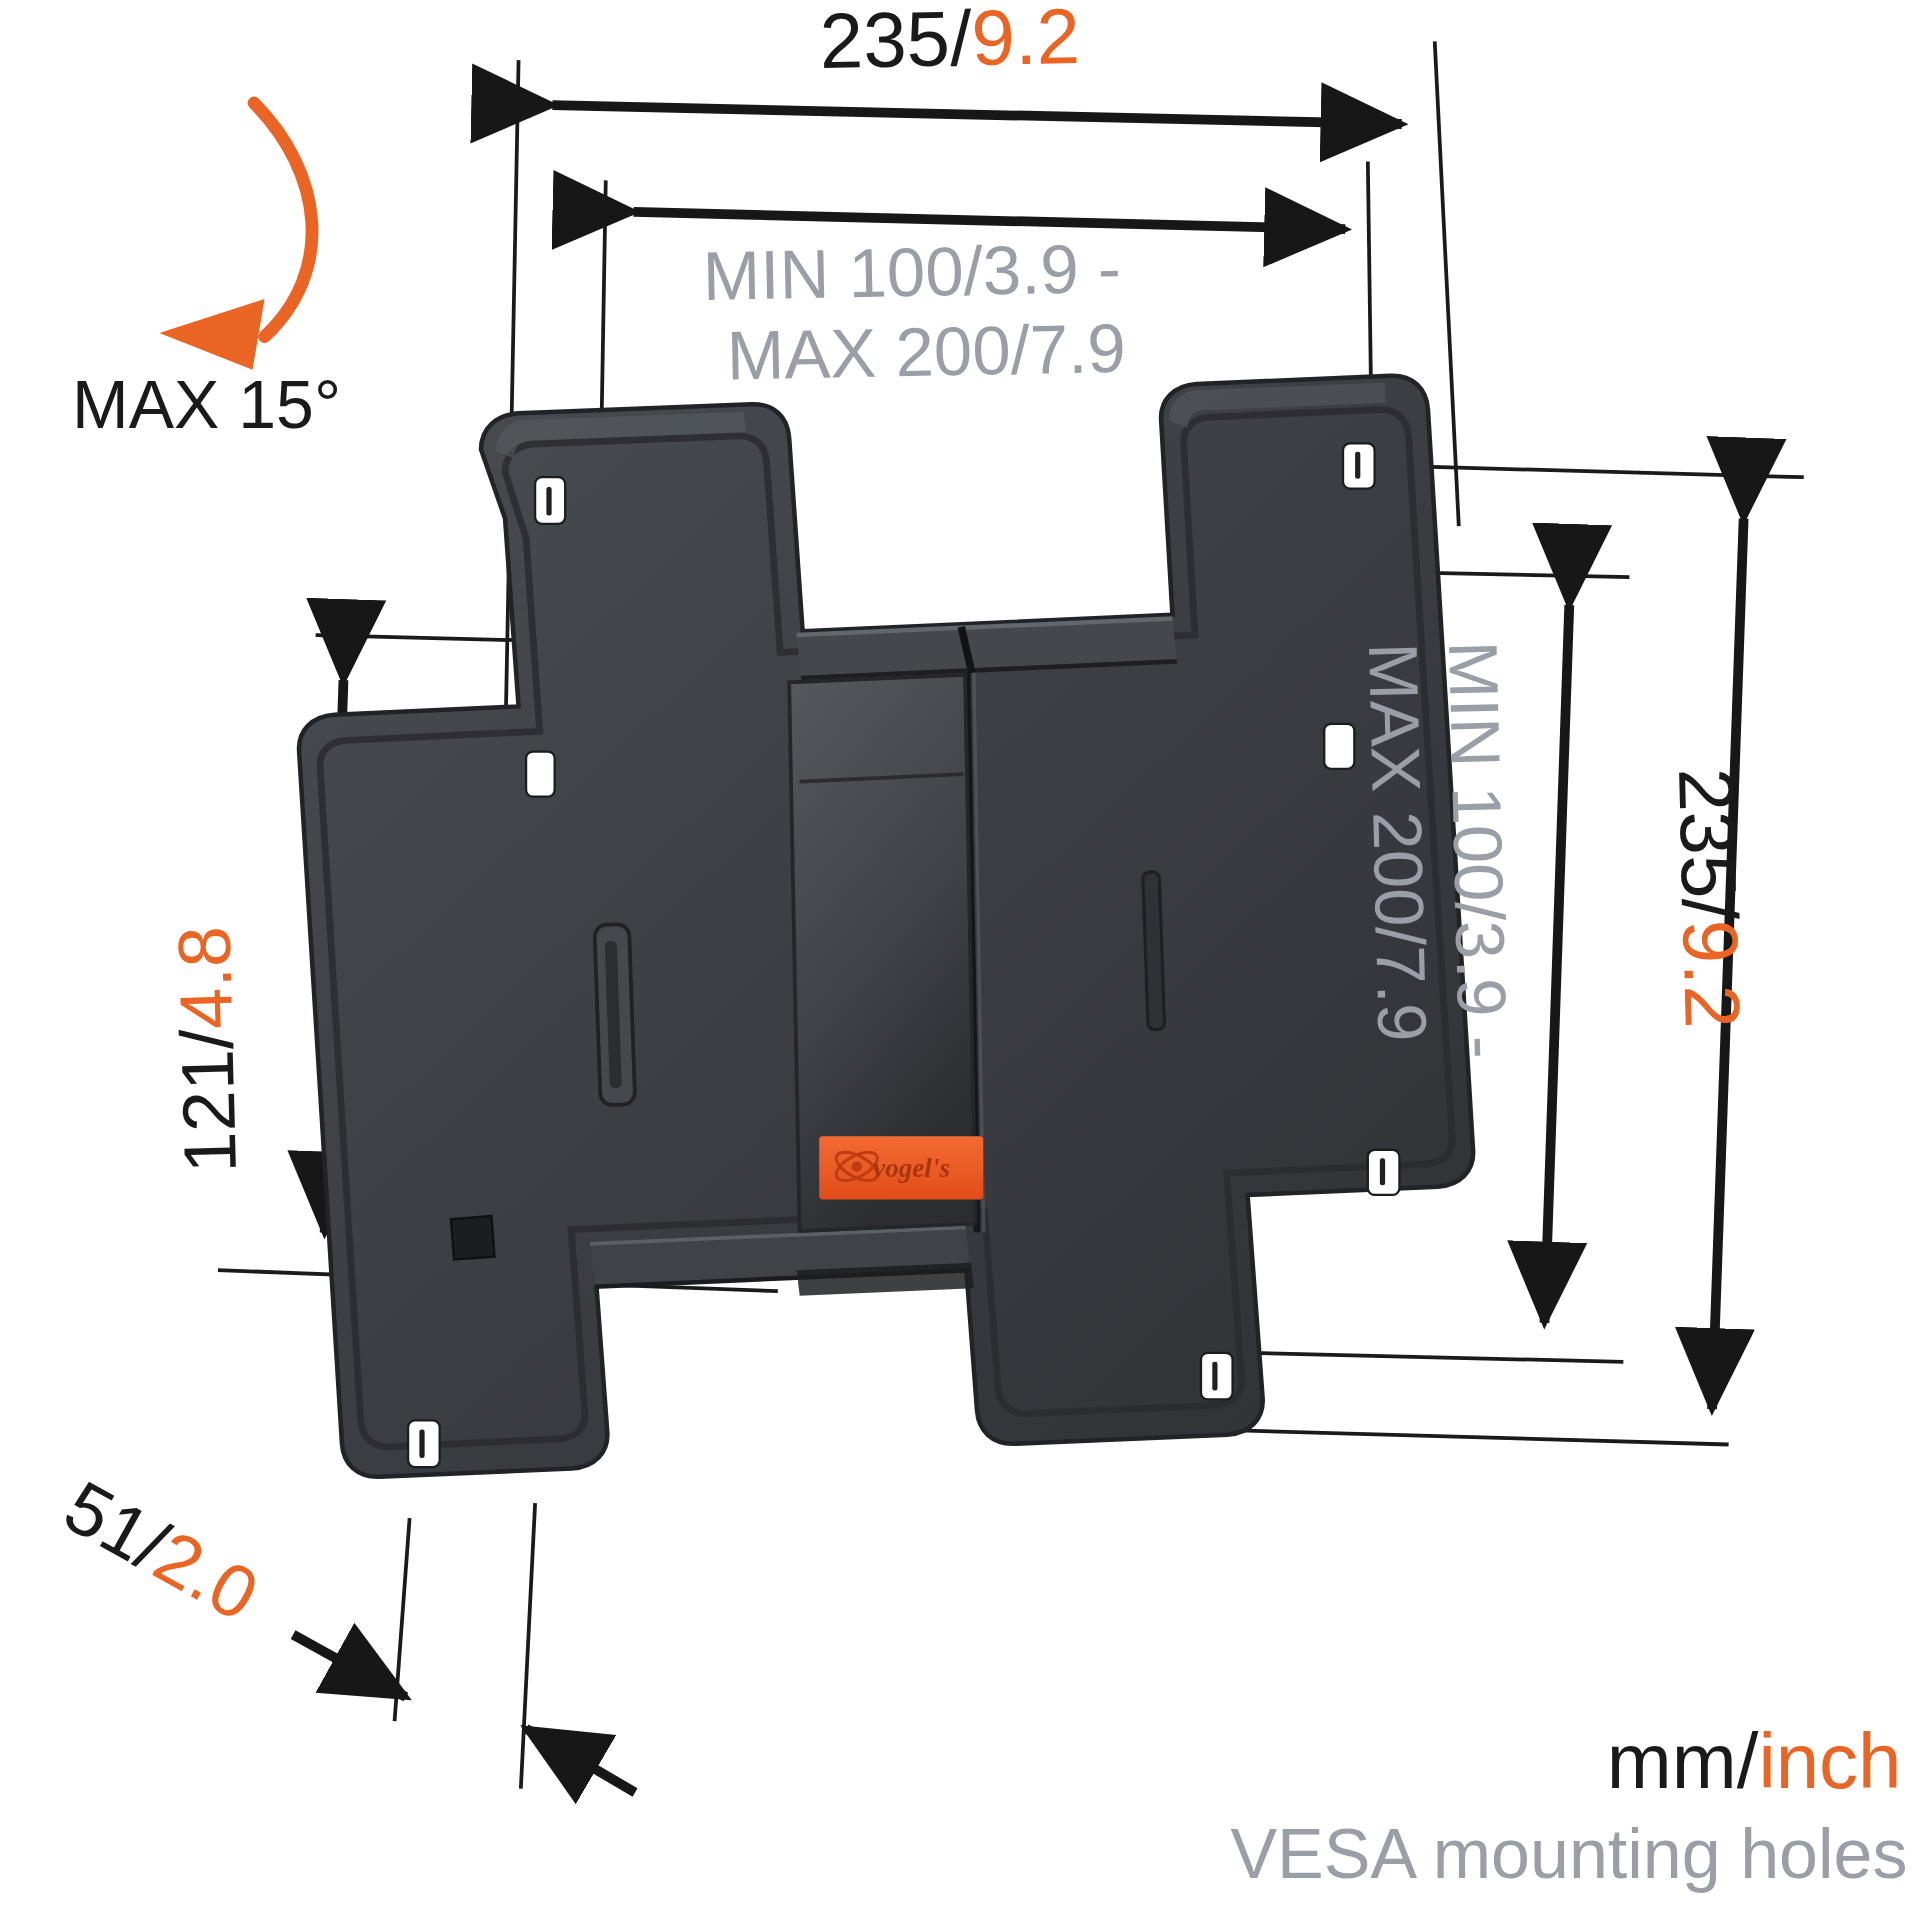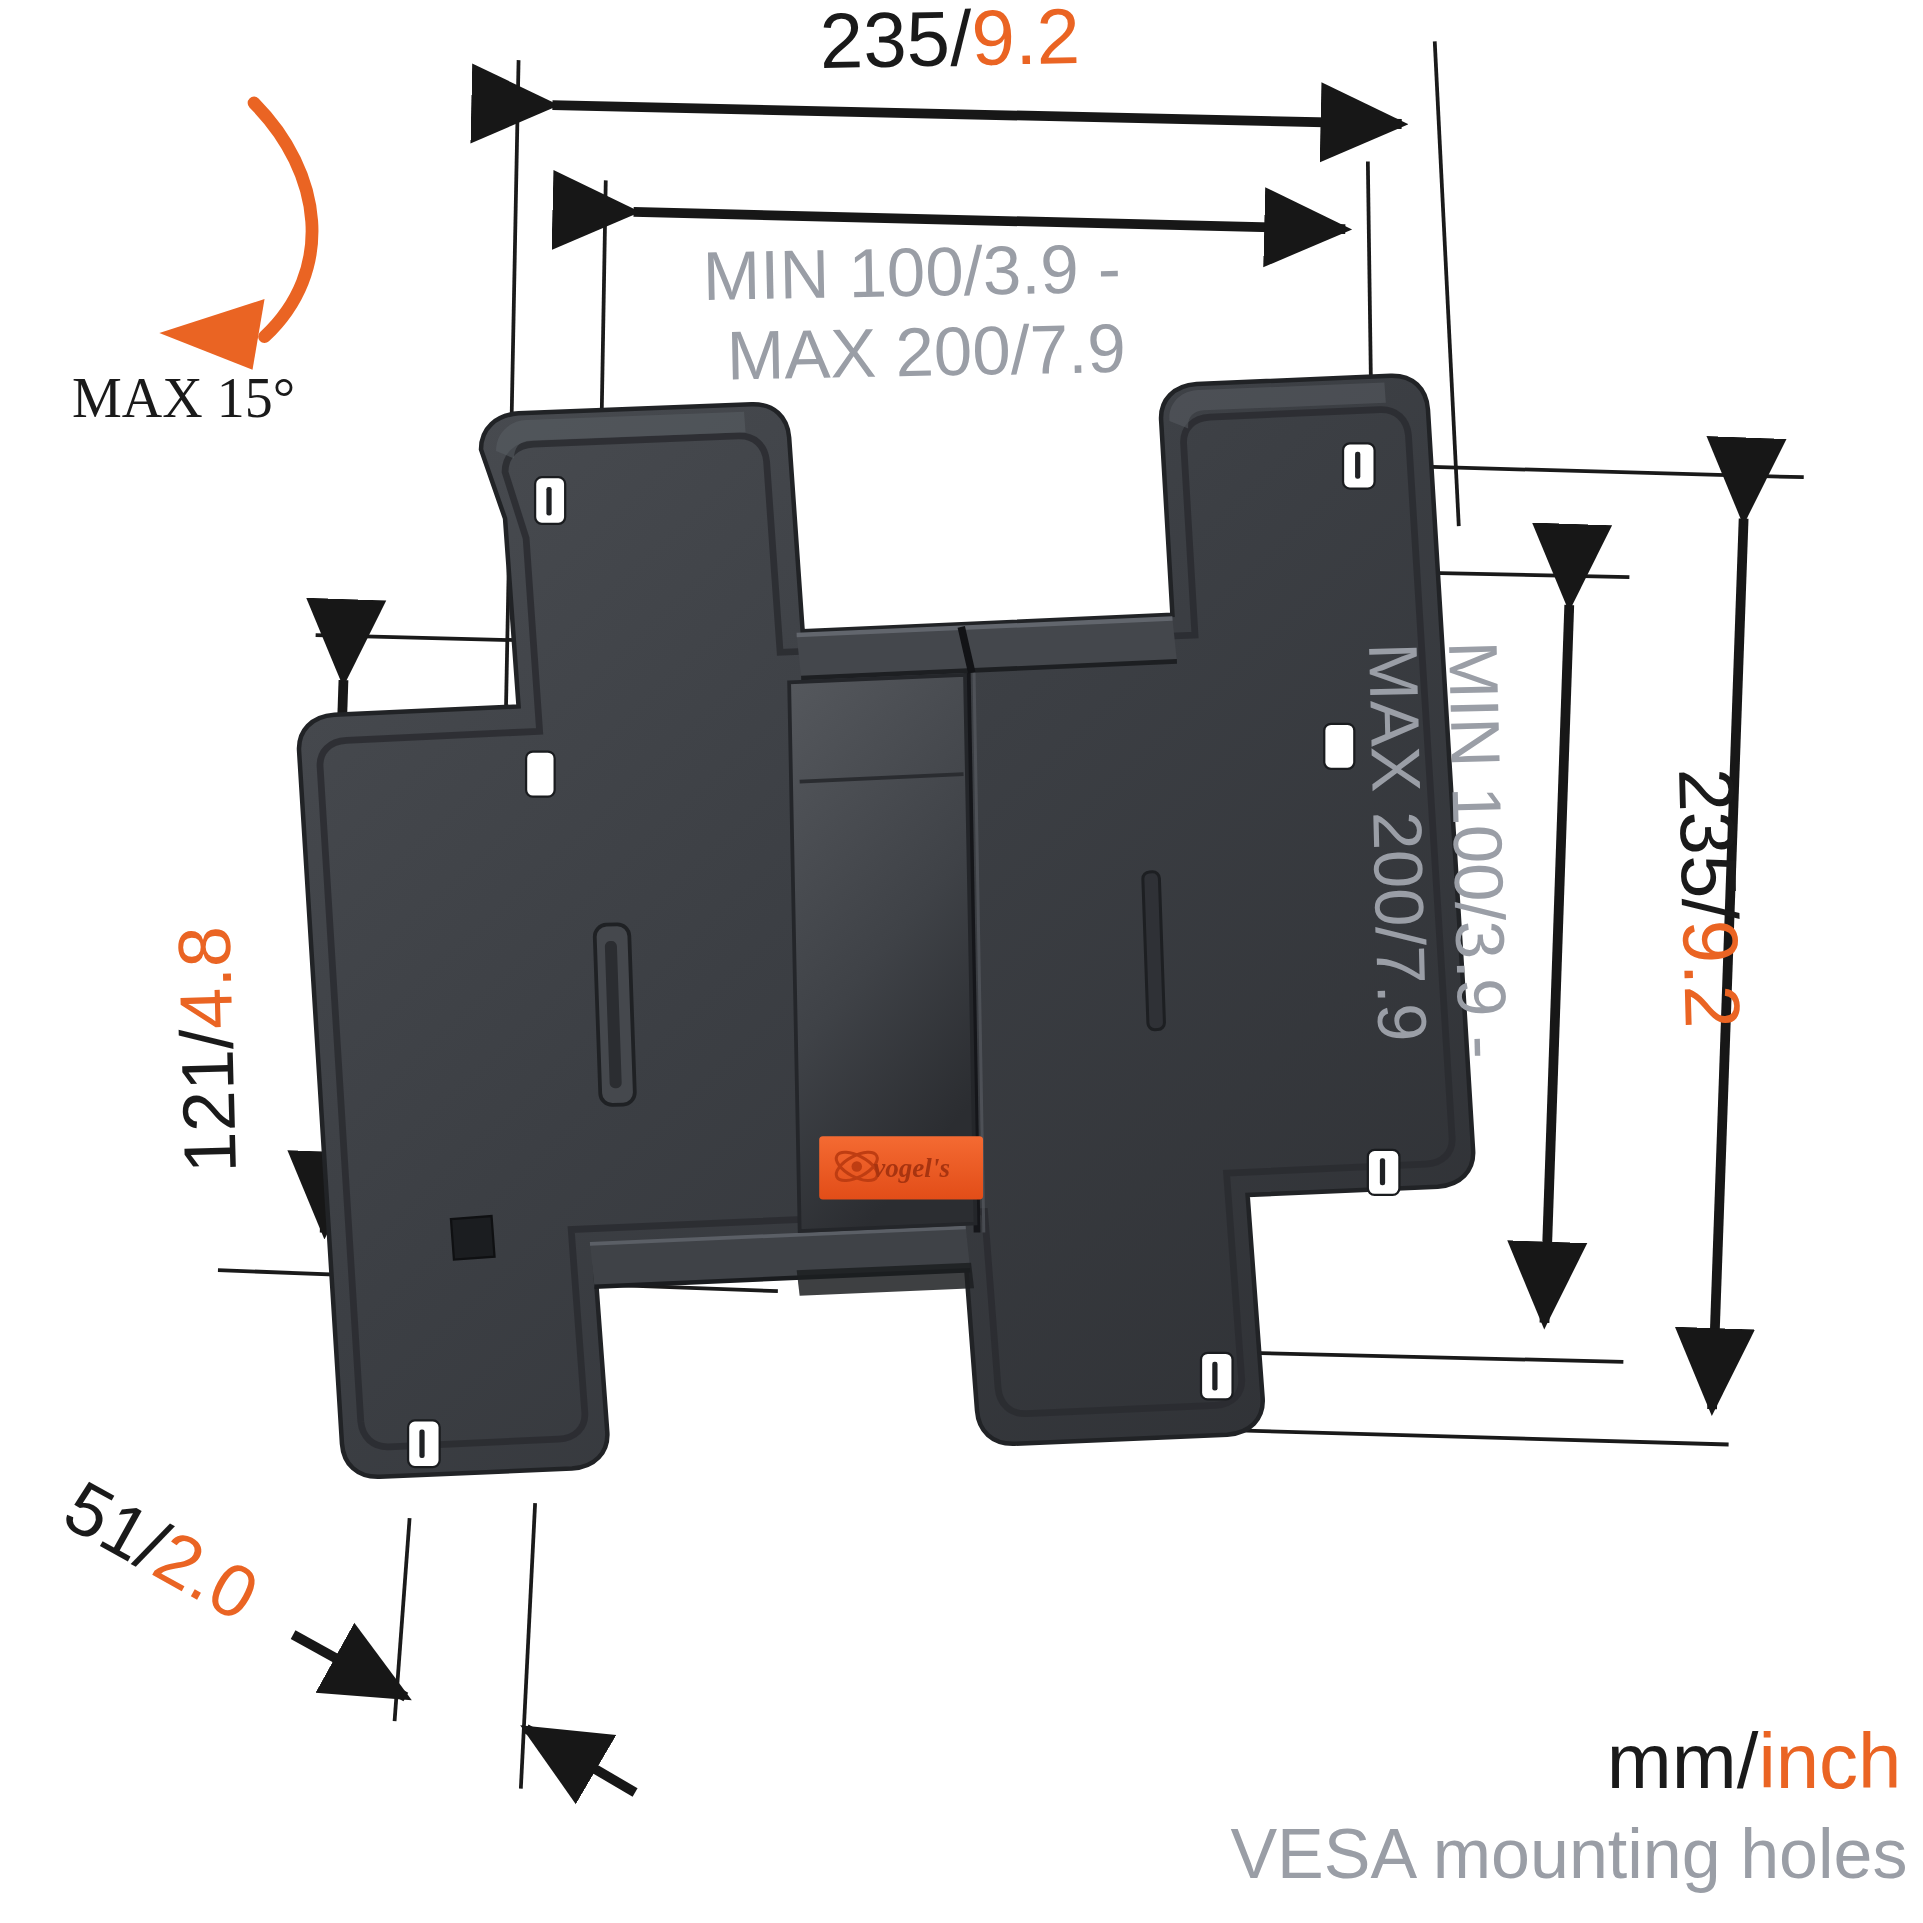--- a/index.html
+++ b/index.html
@@ -52,22 +52,21 @@
     text-align: center;
     transform: rotate(-1.1deg);
     transform-origin: left top;
     letter-spacing: 0px;
   }
   #dim-top-vesa .row2 { display:block; margin-top: 10.5px; margin-left: 25.6px;}
 
   
   #tilt-label {
     left: 72px; top: 370px;
-    font-size: 56px;
-    font-family: Liberation Serif, serif;
+    font-size: 68px;
   }
 
   
   #dim-left-121 {
     left: 174px; top: 1174px;
     font-size: 74px;
     transform: rotate(-91.5deg);
     transform-origin: left top;
   }
 

